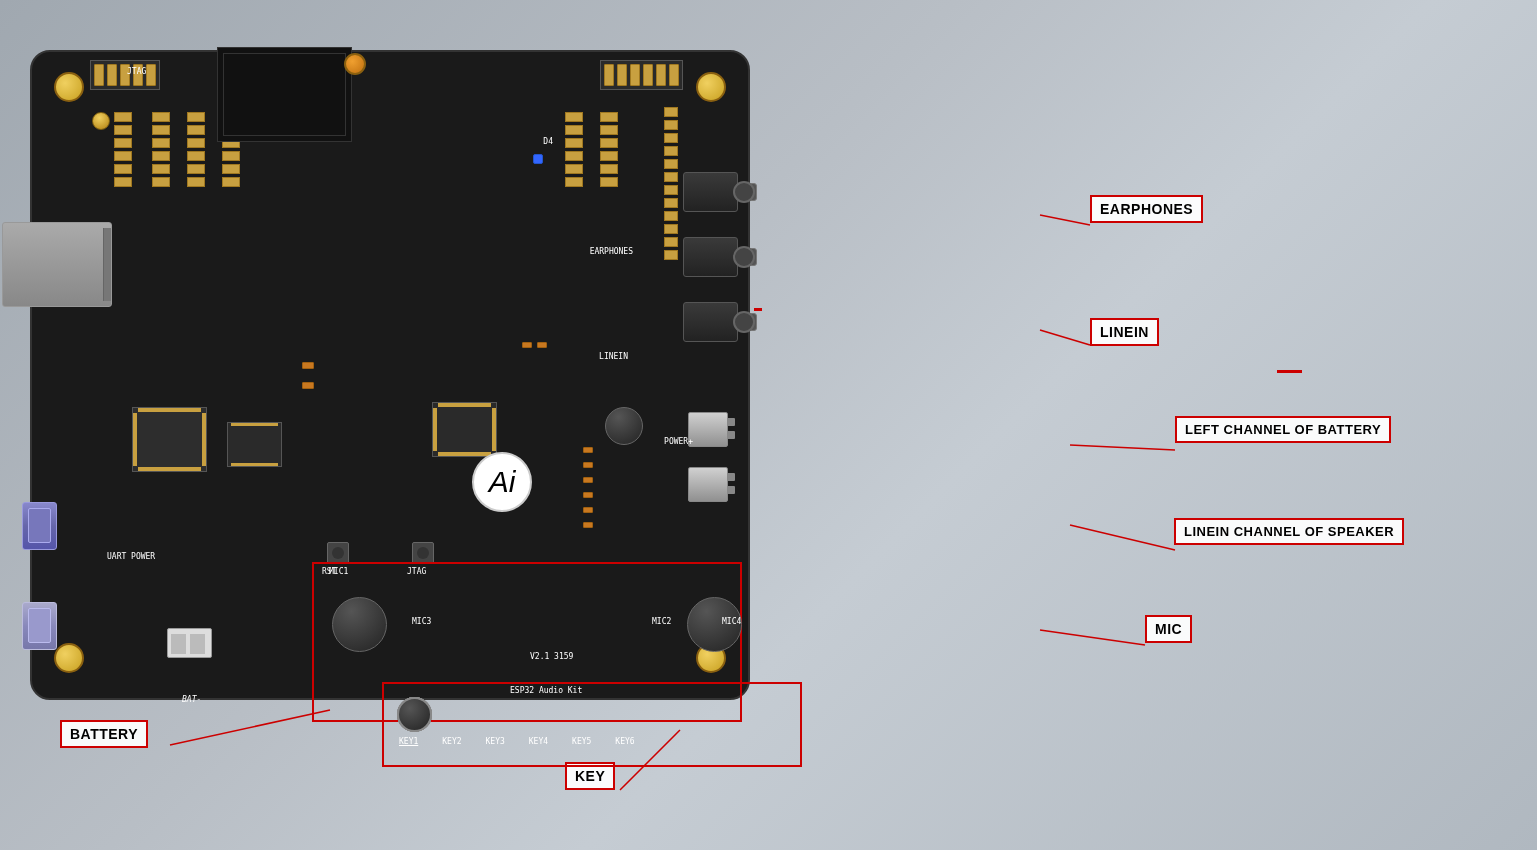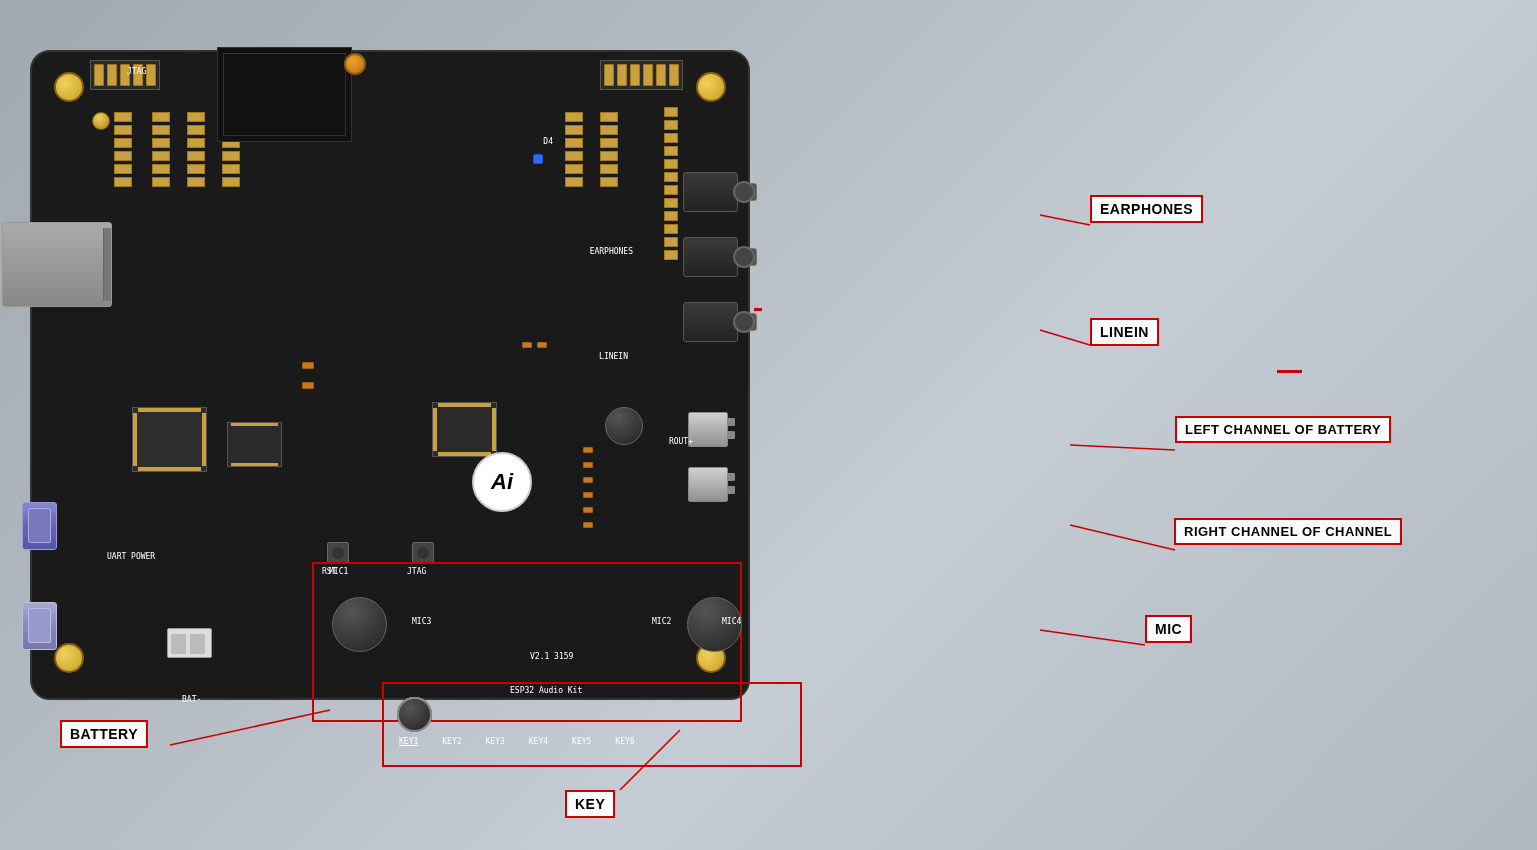--- a/index.html
+++ b/index.html
@@ -250,25 +250,25 @@
 <div class="label-box" style="left:30px; top:565px;">POWER</div>
 
 <div class="label-box" style="left:60px; top:720px;">BATTERY</div>
 
 <div class="label-box" style="left:1090px; top:195px;">EARPHONES</div>
 
 <div class="label-box" style="left:1090px; top:318px;">LINEIN</div>
 
 <div class="label-box" style="left:1175px; top:416px; font-size:13px;">LEFT CHANNEL OF BATTERY</div>
 
-<div class="label-box" style="left:1174px; top:518px; font-size:13px;">RIGHT CHANNEL OF CHANNEL</div>
+<div class="label-box" style="left:1174px; top:518px; font-size:13px;">LINEIN CHANNEL OF SPEAKER</div>
 
 <div class="label-box" style="left:1145px; top:615px;">MIC</div>
 
-<div class="label-box" style="left:565px; top:790px;">KEY</div>
+<div class="label-box" style="left:565px; top:762px;">KEY</div>
 
 <div class="pcb-main">
 
   <div class="wifi-module" style="left:185px; top:-5px; width:135px; height:95px;">
     <div style="position:absolute; top:5px; left:5px; right:5px; bottom:5px; background:#111; border:1px solid #333;"></div>
 
     <div class="gold-circle" style="right:-15px; top:5px; width:22px; height:22px; background:radial-gradient(circle at 35% 35%, #f0a030, #c07010);"></div>
   </div>
 
   <div style="position:absolute; top:8px; left:58px; display:flex; gap:3px; background:#2a2a2a; padding:3px; border:1px solid #555;">
@@ -361,21 +361,21 @@
 
   <div class="chip-dark" style="left:400px; top:350px; width:65px; height:55px; background:#2a2a2a; border:1px solid #555;">
     <div style="position:absolute; top:0; left:5px; right:5px; height:4px; background:#c8a040;"></div>
     <div style="position:absolute; bottom:0; left:5px; right:5px; height:4px; background:#c8a040;"></div>
     <div style="position:absolute; left:0; top:5px; bottom:5px; width:4px; background:#c8a040;"></div>
     <div style="position:absolute; right:0; top:5px; bottom:5px; width:4px; background:#c8a040;"></div>
   </div>
 
   <div class="ai-logo" style="left:440px; top:400px;">
 
-    <span style="font-style:italic; font-weight:bold; font-size:22px;">Ai</span>
+    <span style="font-style:italic; font-weight:normal; font-size:30px;">Ai</span>
   </div>
 
   <div class="audio-jack" style="right:10px; top:120px; width:55px; height:40px; background:linear-gradient(180deg, #3a3a3a 0%, #222 100%);">
     <div style="position:absolute; right:-20px; top:10px; width:20px; height:18px; background:#555; border-radius:3px; border:1px solid #777;"></div>
   </div>
 
   <div class="audio-jack" style="right:10px; top:185px; width:55px; height:40px; background:linear-gradient(180deg, #3a3a3a 0%, #222 100%);">
     <div style="position:absolute; right:-20px; top:10px; width:20px; height:18px; background:#555; border-radius:3px; border:1px solid #777;"></div>
   </div>
 
@@ -455,22 +455,22 @@
     <div class="key-button" style="width:35px; height:35px;"></div>
     <div class="key-button" style="width:35px; height:35px;"></div>
   </div>
 
   <div class="pcb-text" style="left:95px; top:15px;">JTAG</div>
   <div class="pcb-text" style="left:478px; top:590px;margin-top:44px;">ESP32 Audio Kit</div>
   <div class="pcb-text" style="left:498px; top:600px;">V2.1  3159</div>
   <div class="pcb-text" style="left:75px; top:500px;">UART POWER</div>
   <div class="pcb-text" style="right:120px; top:300px;">LINEIN</div>
   <div class="pcb-text" style="right:115px; top:195px;">EARPHONES</div>
-  <div class="pcb-text" style="right:55px; top:385px;">ROUT+</div>
-  <div class="pcb-text" style="left:150px; top:643px;">BAT-</div>
+  <div class="pcb-text" style="right:55px; top:385px;">POWER+</div>
+  <div class="pcb-text" style="left:150px; top:643px;font-style:italic;">BAT-</div>
 
   <div style="position:absolute; left:367px; top:685px; display:flex; gap:24px;">
     <div class="pcb-text" style="position:relative; left:0; top:0;text-decoration:underline;">KEY1</div>
     <div class="pcb-text" style="position:relative; left:0; top:0;">KEY2</div>
     <div class="pcb-text" style="position:relative; left:0; top:0;">KEY3</div>
     <div class="pcb-text" style="position:relative; left:0; top:0;">KEY4</div>
     <div class="pcb-text" style="position:relative; left:0; top:0;">KEY5</div>
     <div class="pcb-text" style="position:relative; left:0; top:0;">KEY6</div>
   </div>
 

